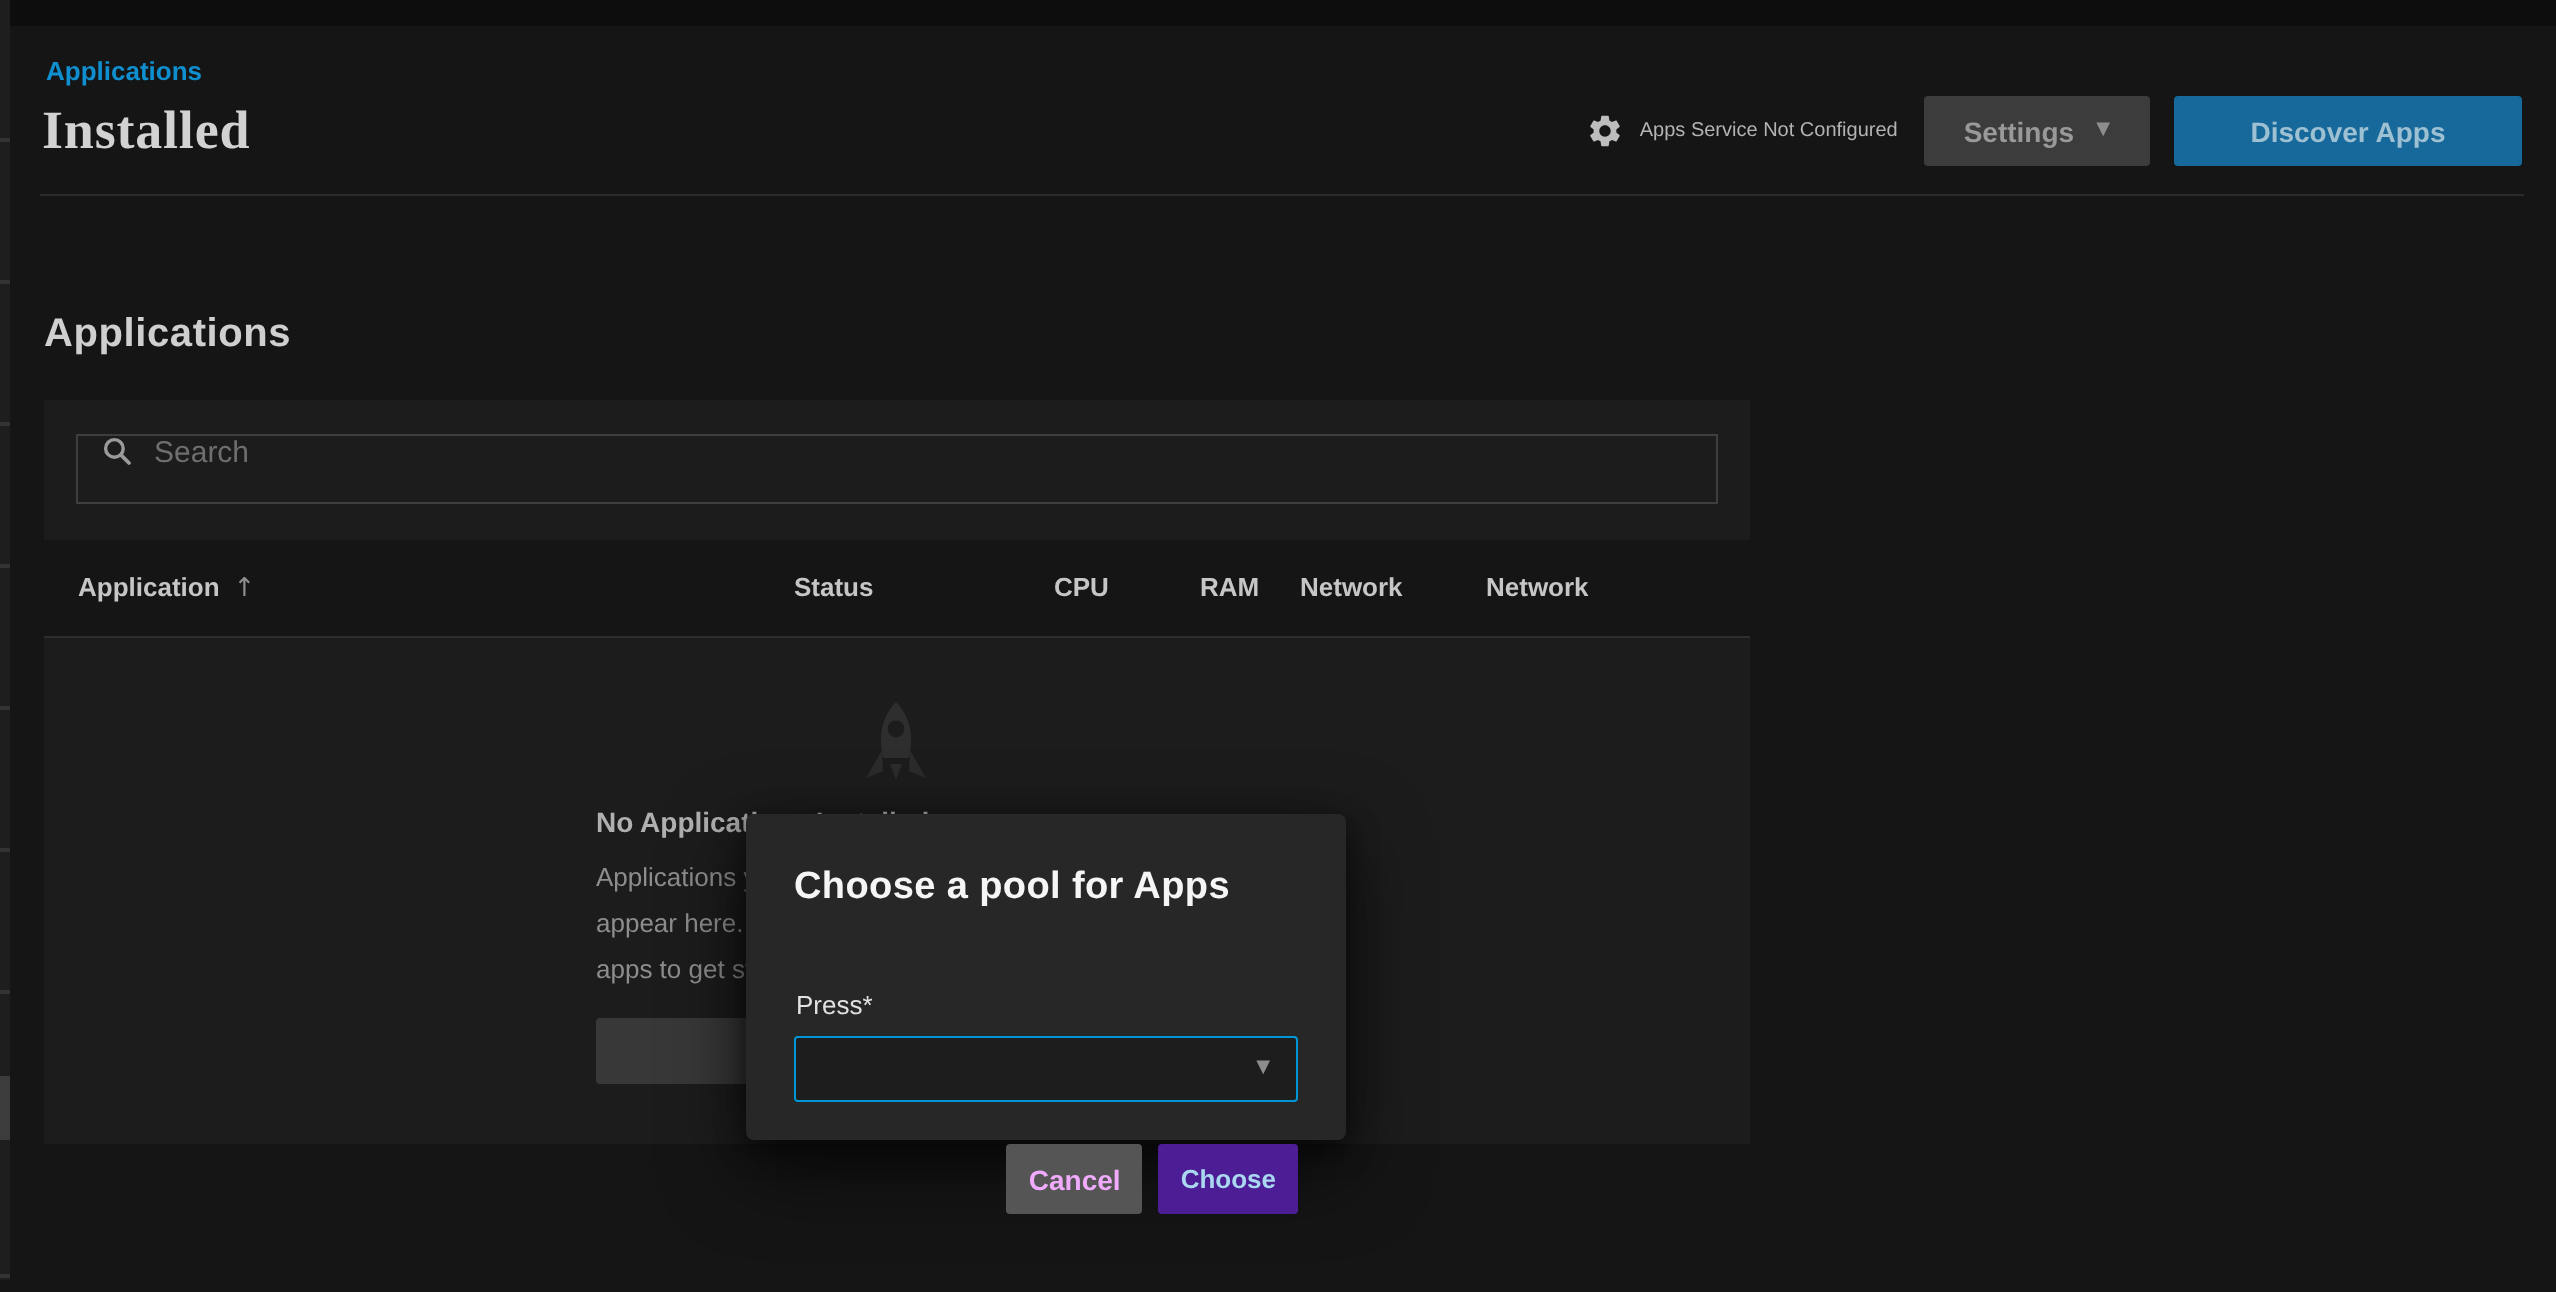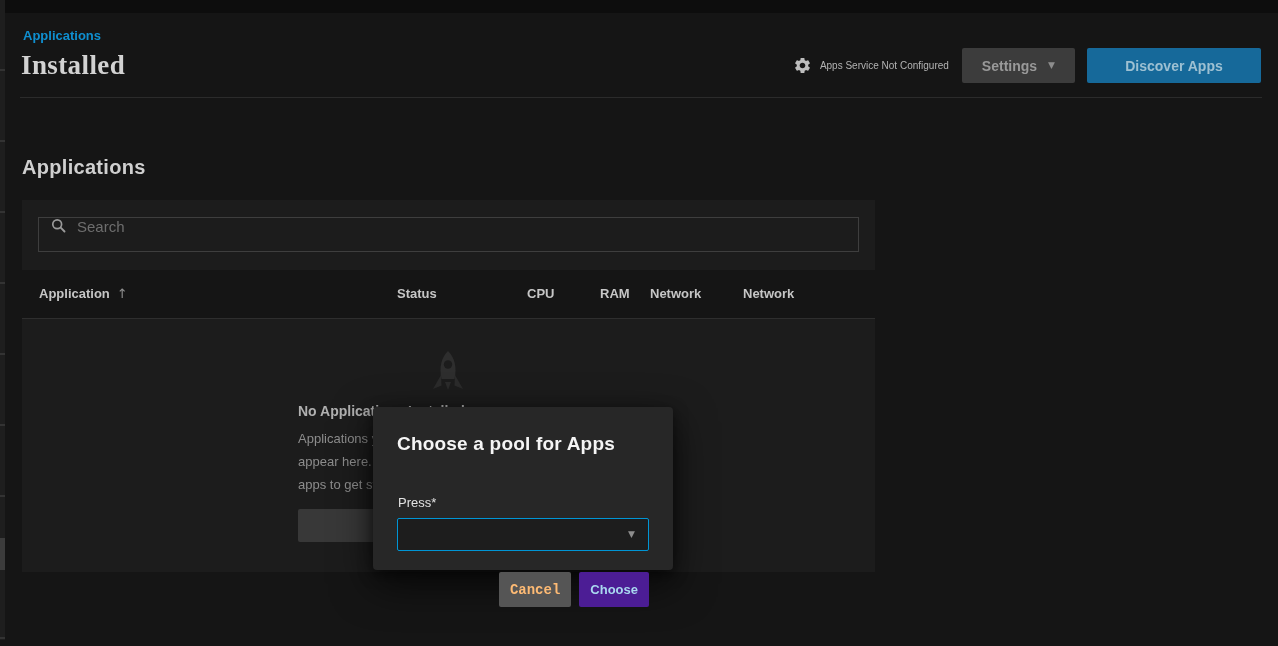--- a/index.html
+++ b/index.html
@@ -67,21 +67,21 @@
     box-shadow:0 14px 40px rgba(0,0,0,.65), 0 4px 14px rgba(0,0,0,.5); }
   .modal-title { position:absolute; left:24px; top:26px; font-size:19px; font-weight:700;
     color:#f5f5f5; letter-spacing:.2px; }
   .pool-label { position:absolute; left:25px; top:88px; font-size:13px; color:#e2e2e2; }
   .pool-select { position:absolute; left:24px; top:111px; width:252px; height:33px; background:#1d1d1d;
     border:1px solid #0095d5; border-radius:2px; display:flex; align-items:center;
     justify-content:space-between; padding:0 13px; cursor:pointer; }
   .pool-value { font-size:14px; color:#dddddd; }
   .modal-actions { position:absolute; right:24px; top:165px; display:flex; gap:8px; }
   .btn-cancel { height:35px; padding:0 11px; background:#555555; border:none; border-radius:2px;
-    color:#fdba74; font-weight:700; font-size:14px; cursor:pointer; font-family:Liberation Mono, monospace; }
+    color:#f0abfc; font-weight:700; font-size:14px; cursor:pointer; font-family:Liberation Sans, sans-serif; }
   .btn-choose { height:35px; padding:0 11px; background:#4c1d95; border:none; border-radius:2px;
     color:#a9d8f0; font-weight:700; font-size:13px; cursor:pointer; font-family:inherit; }
 </style>
 </head>
 <body>
 
 <div class="topbar"></div>
 <div class="side-strip">
   <div class="hl"></div>
 </div>

